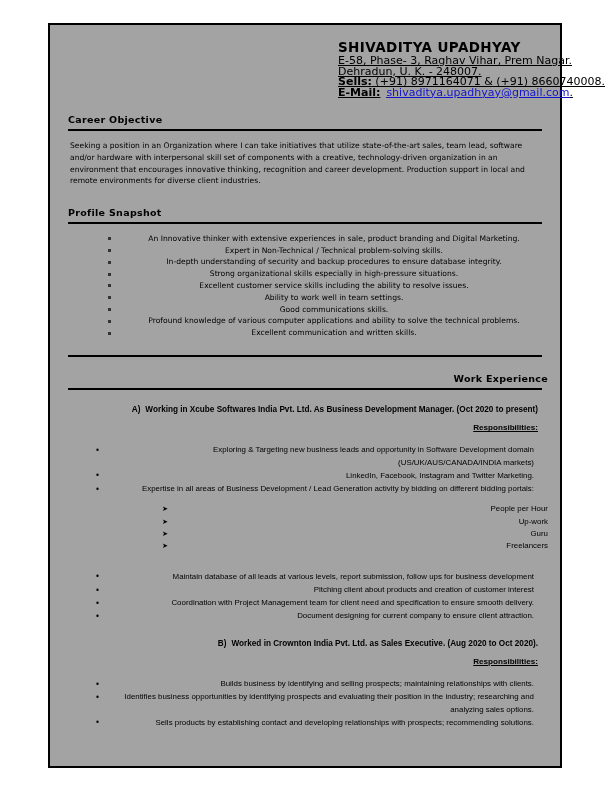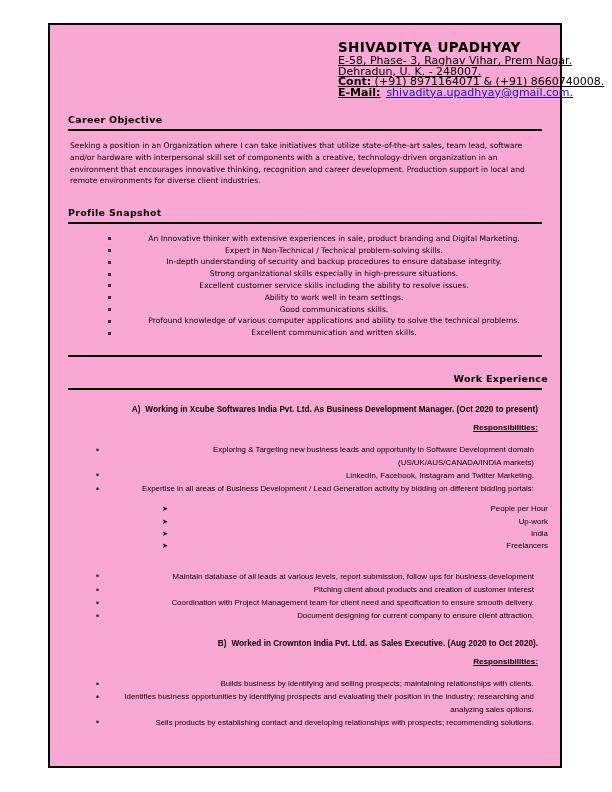--- a/index.html
+++ b/index.html
@@ -18,21 +18,21 @@
 
   
   #page-frame {
     position: absolute;
     left: 48px;
     top: 23px;
     width: 514px;
     height: 745px;
     border: 2px solid #000000;
     box-sizing: border-box;
-    background: #f9a8d4;
+    background: #a3a3a3;
   }
   #page-inner {
     position: absolute;
     left: 0;
     top: 0;
     right: 0;
     bottom: 0;
     padding: 0 12px;
     box-sizing: border-box;
   }
@@ -193,21 +193,21 @@
 </head>
 <body>
 
 <div id="page-frame">
   <div id="page-inner">
 
     <div class="header-block">
       <div class="name-line">SHIVADITYA UPADHYAY</div>
       <div class="contact-line">E-58, Phase- 3, Raghav Vihar, Prem Nagar.</div>
       <div class="contact-line">Dehradun, U. K. - 248007.</div>
-      <div class="contact-line"><b>Cont:</b><span> (+91) 8971164071 &amp; (+91) 8660740008.</span></div>
+      <div class="contact-line"><b>Sells:</b><span> (+91) 8971164071 &amp; (+91) 8660740008.</span></div>
       <div class="contact-line"><b>E-Mail:</b><a class="email-link" href="#">shivaditya.upadhyay@gmail.com</a><span>.</span></div>
     </div>
 
     <div class="section" style="margin-top:16px;">
       <div class="section-title">Career Objective</div>
       <div class="section-rule"></div>
       <div class="objective-body">
         <p>Seeking a position in an Organization where I can take initiatives that utilize state-of-the-art sales, team lead, software and/or hardware with interpersonal skill set of components with a creative, technology-driven organization in an environment that encourages innovative thinking, recognition and career development. Production support in local and remote environments for diverse client industries.</p>
       </div>
     </div>
@@ -240,21 +240,21 @@
             <div><span class="job-resp">Responsibilities:</span></div>
           </div>
           <ul class="dot-list">
             <li>Exploring &amp; Targeting new business leads and opportunity in Software Development domain (US/UK/AUS/CANADA/INDIA markets)</li>
             <li>LinkedIn, Facebook, Instagram and Twitter Marketing.</li>
             <li>Expertise in all areas of Business Development / Lead Generation activity by bidding on different bidding portals:</li>
           </ul>
           <ul class="arrow-list">
             <li>People per Hour</li>
             <li>Up-work</li>
-            <li>India</li>
+            <li>Guru</li>
             <li>Freelancers</li>
           </ul>
           <div class="spacer-sm"></div>
           <ul class="dot-list">
             <li>Maintain database of all leads at various levels, report submission, follow ups for business development</li>
             <li>Pitching client about products and creation of customer interest</li>
             <li>Coordination with Project Management team for client need and specification to ensure smooth delivery.</li>
             <li>Document designing for current company to ensure client attraction.</li>
           </ul>
           <div class="job-entry">

